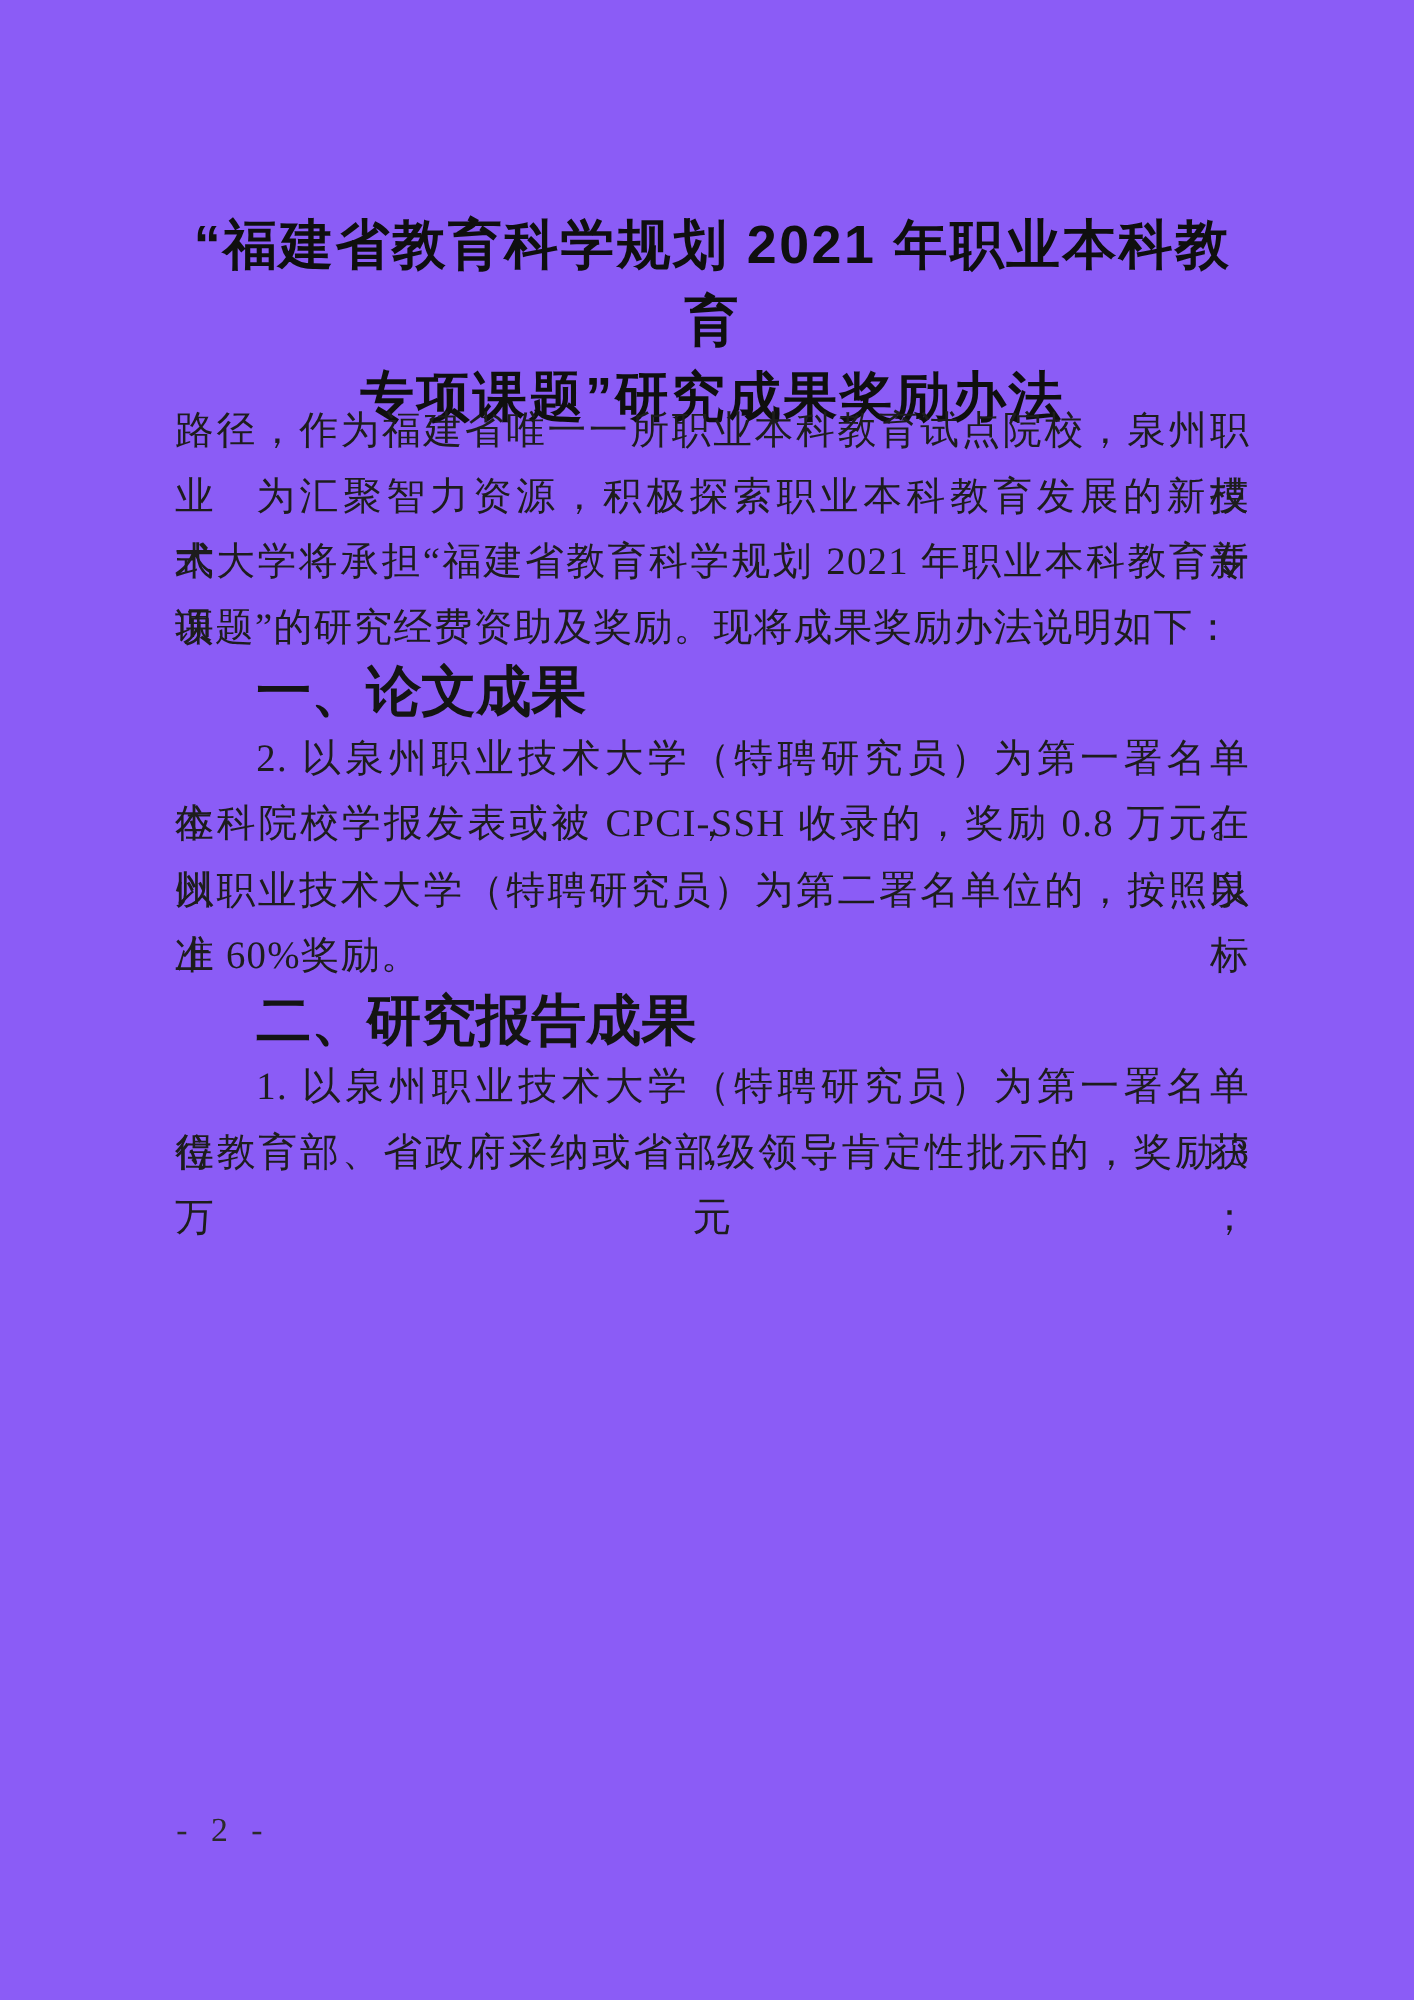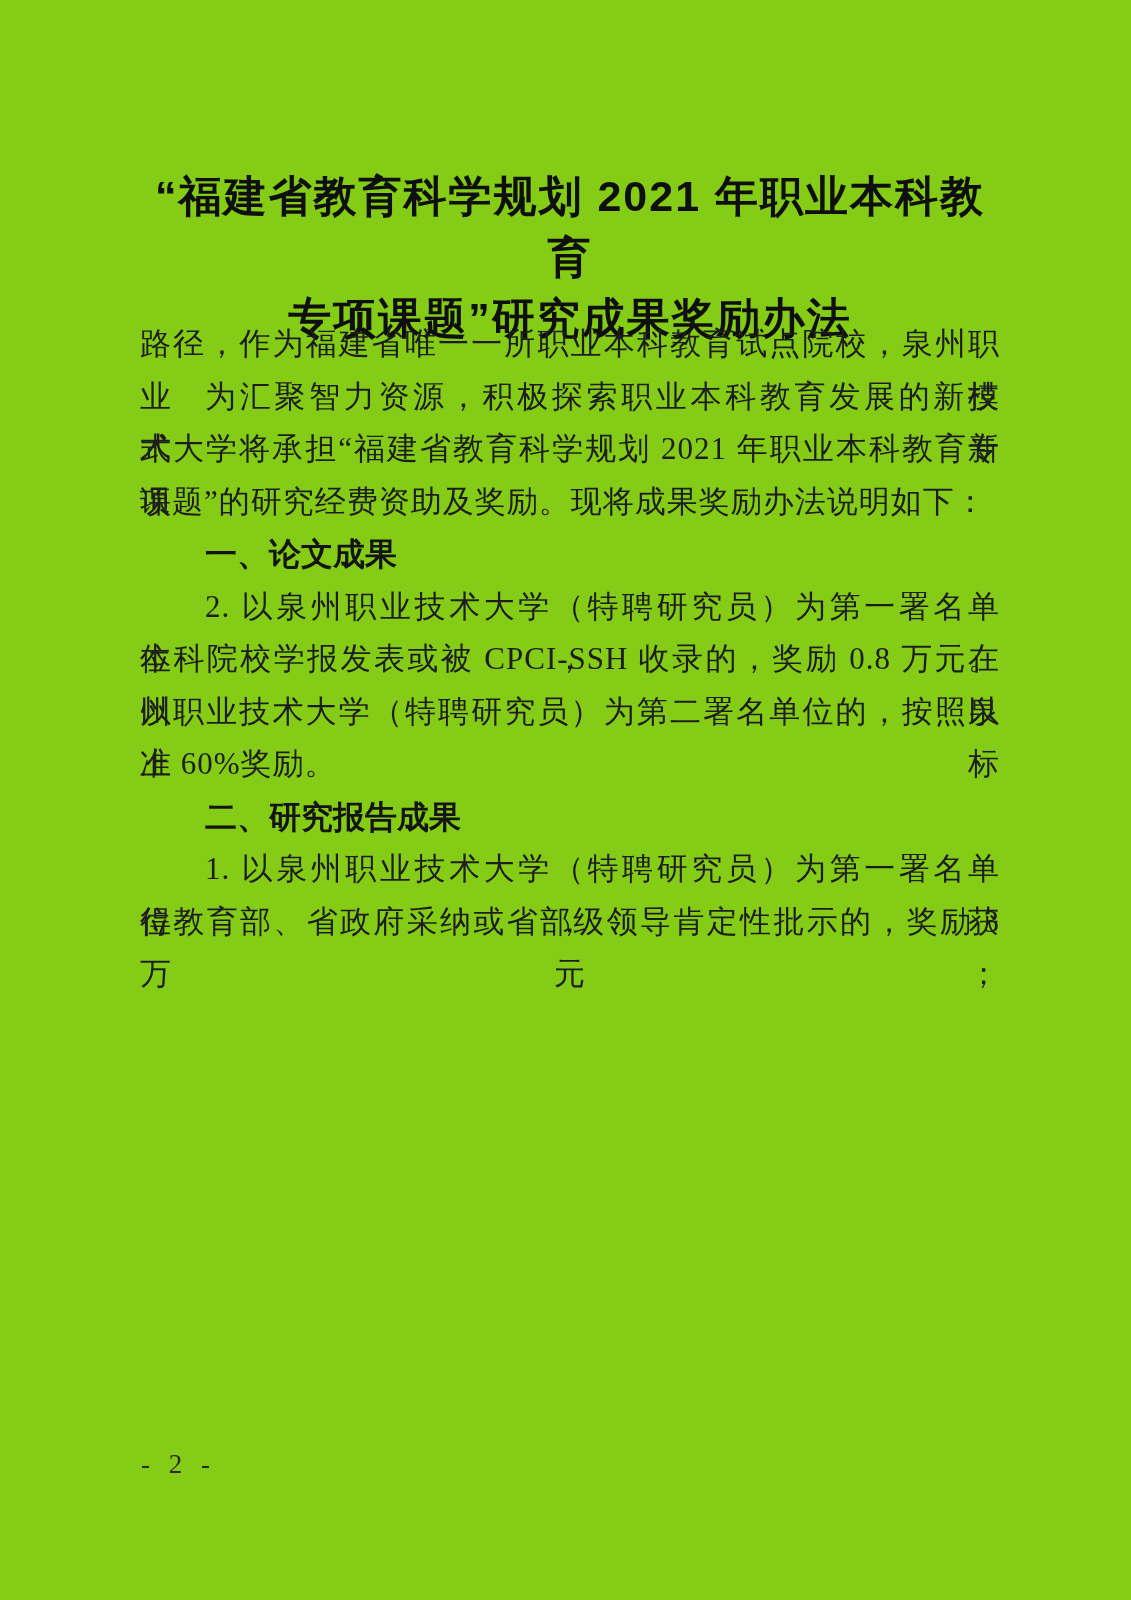--- a/index.html
+++ b/index.html
@@ -5,21 +5,21 @@
   html, body {
     margin: 0;
     padding: 0;
     background: #e8e8e8;
   }
   .page {
     position: relative;
     width: 1131px;
     height: 1600px;
     margin: 0 auto;
-    background: #84cc16;
+    background: #8b5cf6;
     color: #1d1d1d;
     overflow: hidden;
     font-family: "Liberation Serif", serif;
   }
   .doc-title {
     position: absolute;
     top: 166px;
     left: 140px;
     width: 860px;
     margin: 0;
@@ -58,21 +58,21 @@
   }
   .line.para-end {
     text-align-last: left;
   }
   .heading {
     height: 52.5px;
     line-height: 52.5px;
     padding-left: 65px;
     font-family: "Liberation Sans", sans-serif;
     font-weight: bold;
-    font-size: 32px;
+    font-size: 44px;
     color: #141414;
   }
   .page-footer {
     position: absolute;
     top: 1447px;
     left: 141px;
     font-size: 27px;
     line-height: 34px;
     letter-spacing: 6px;
     color: #2b2b2b;

